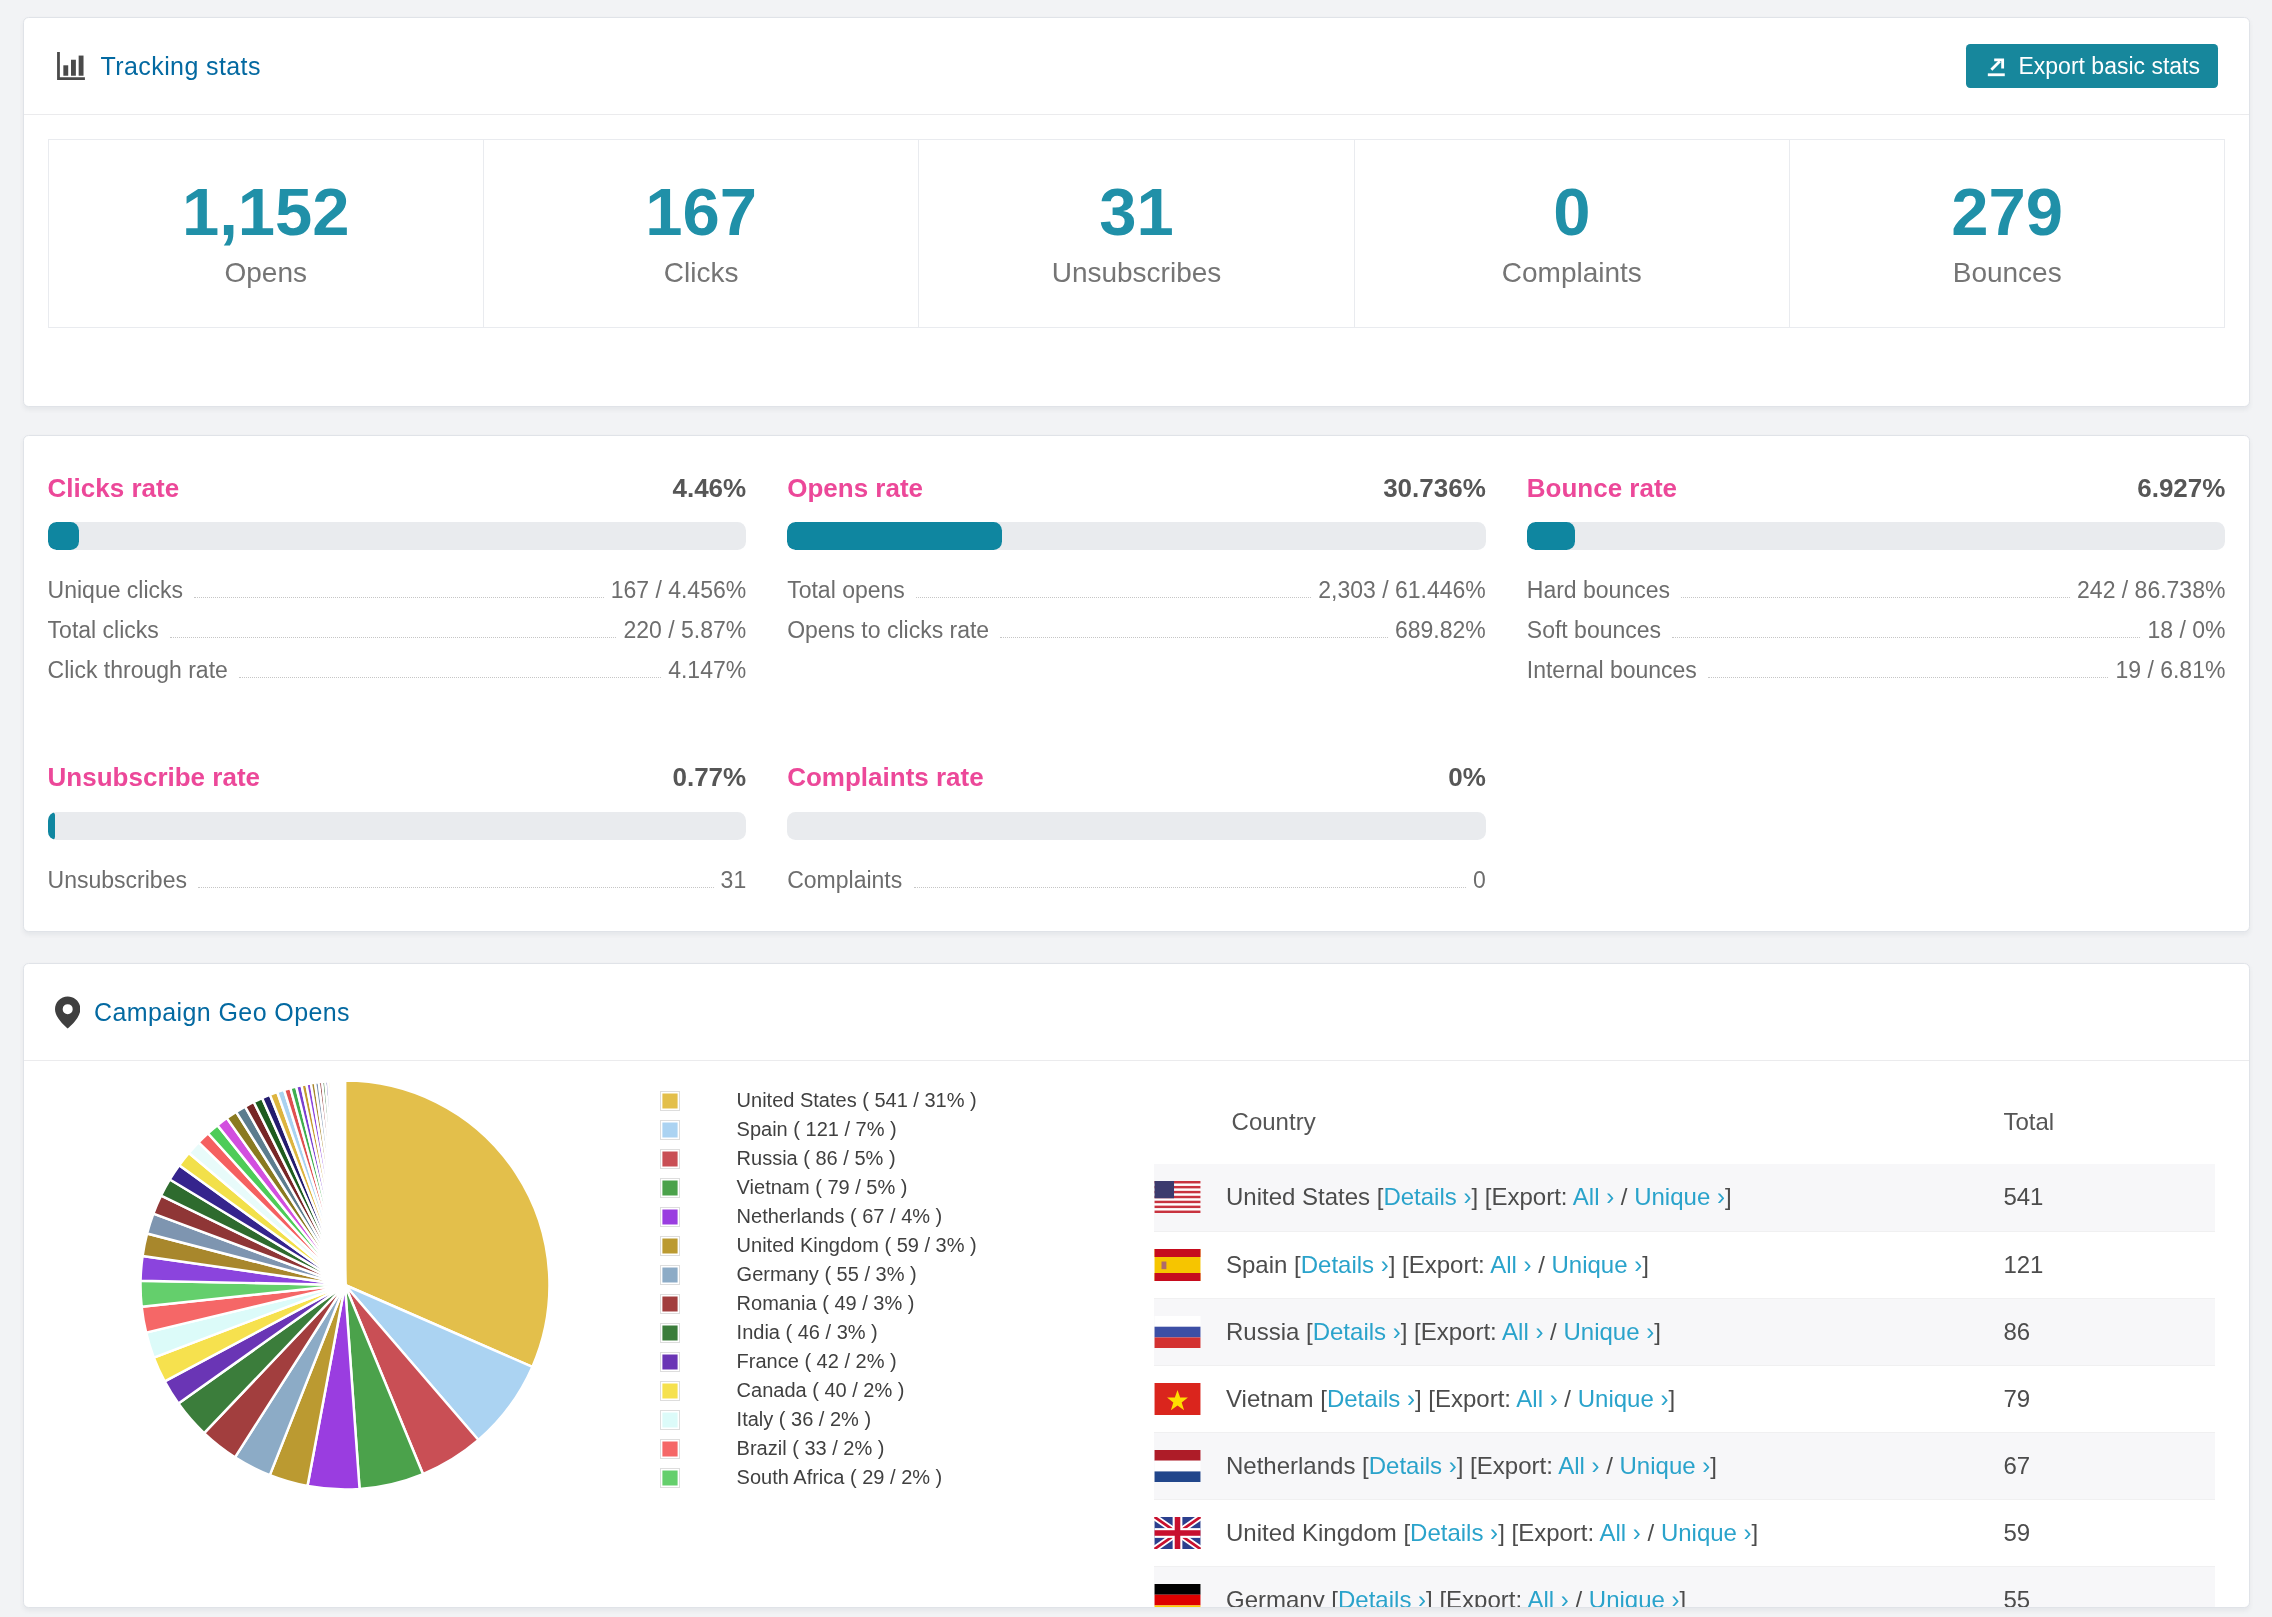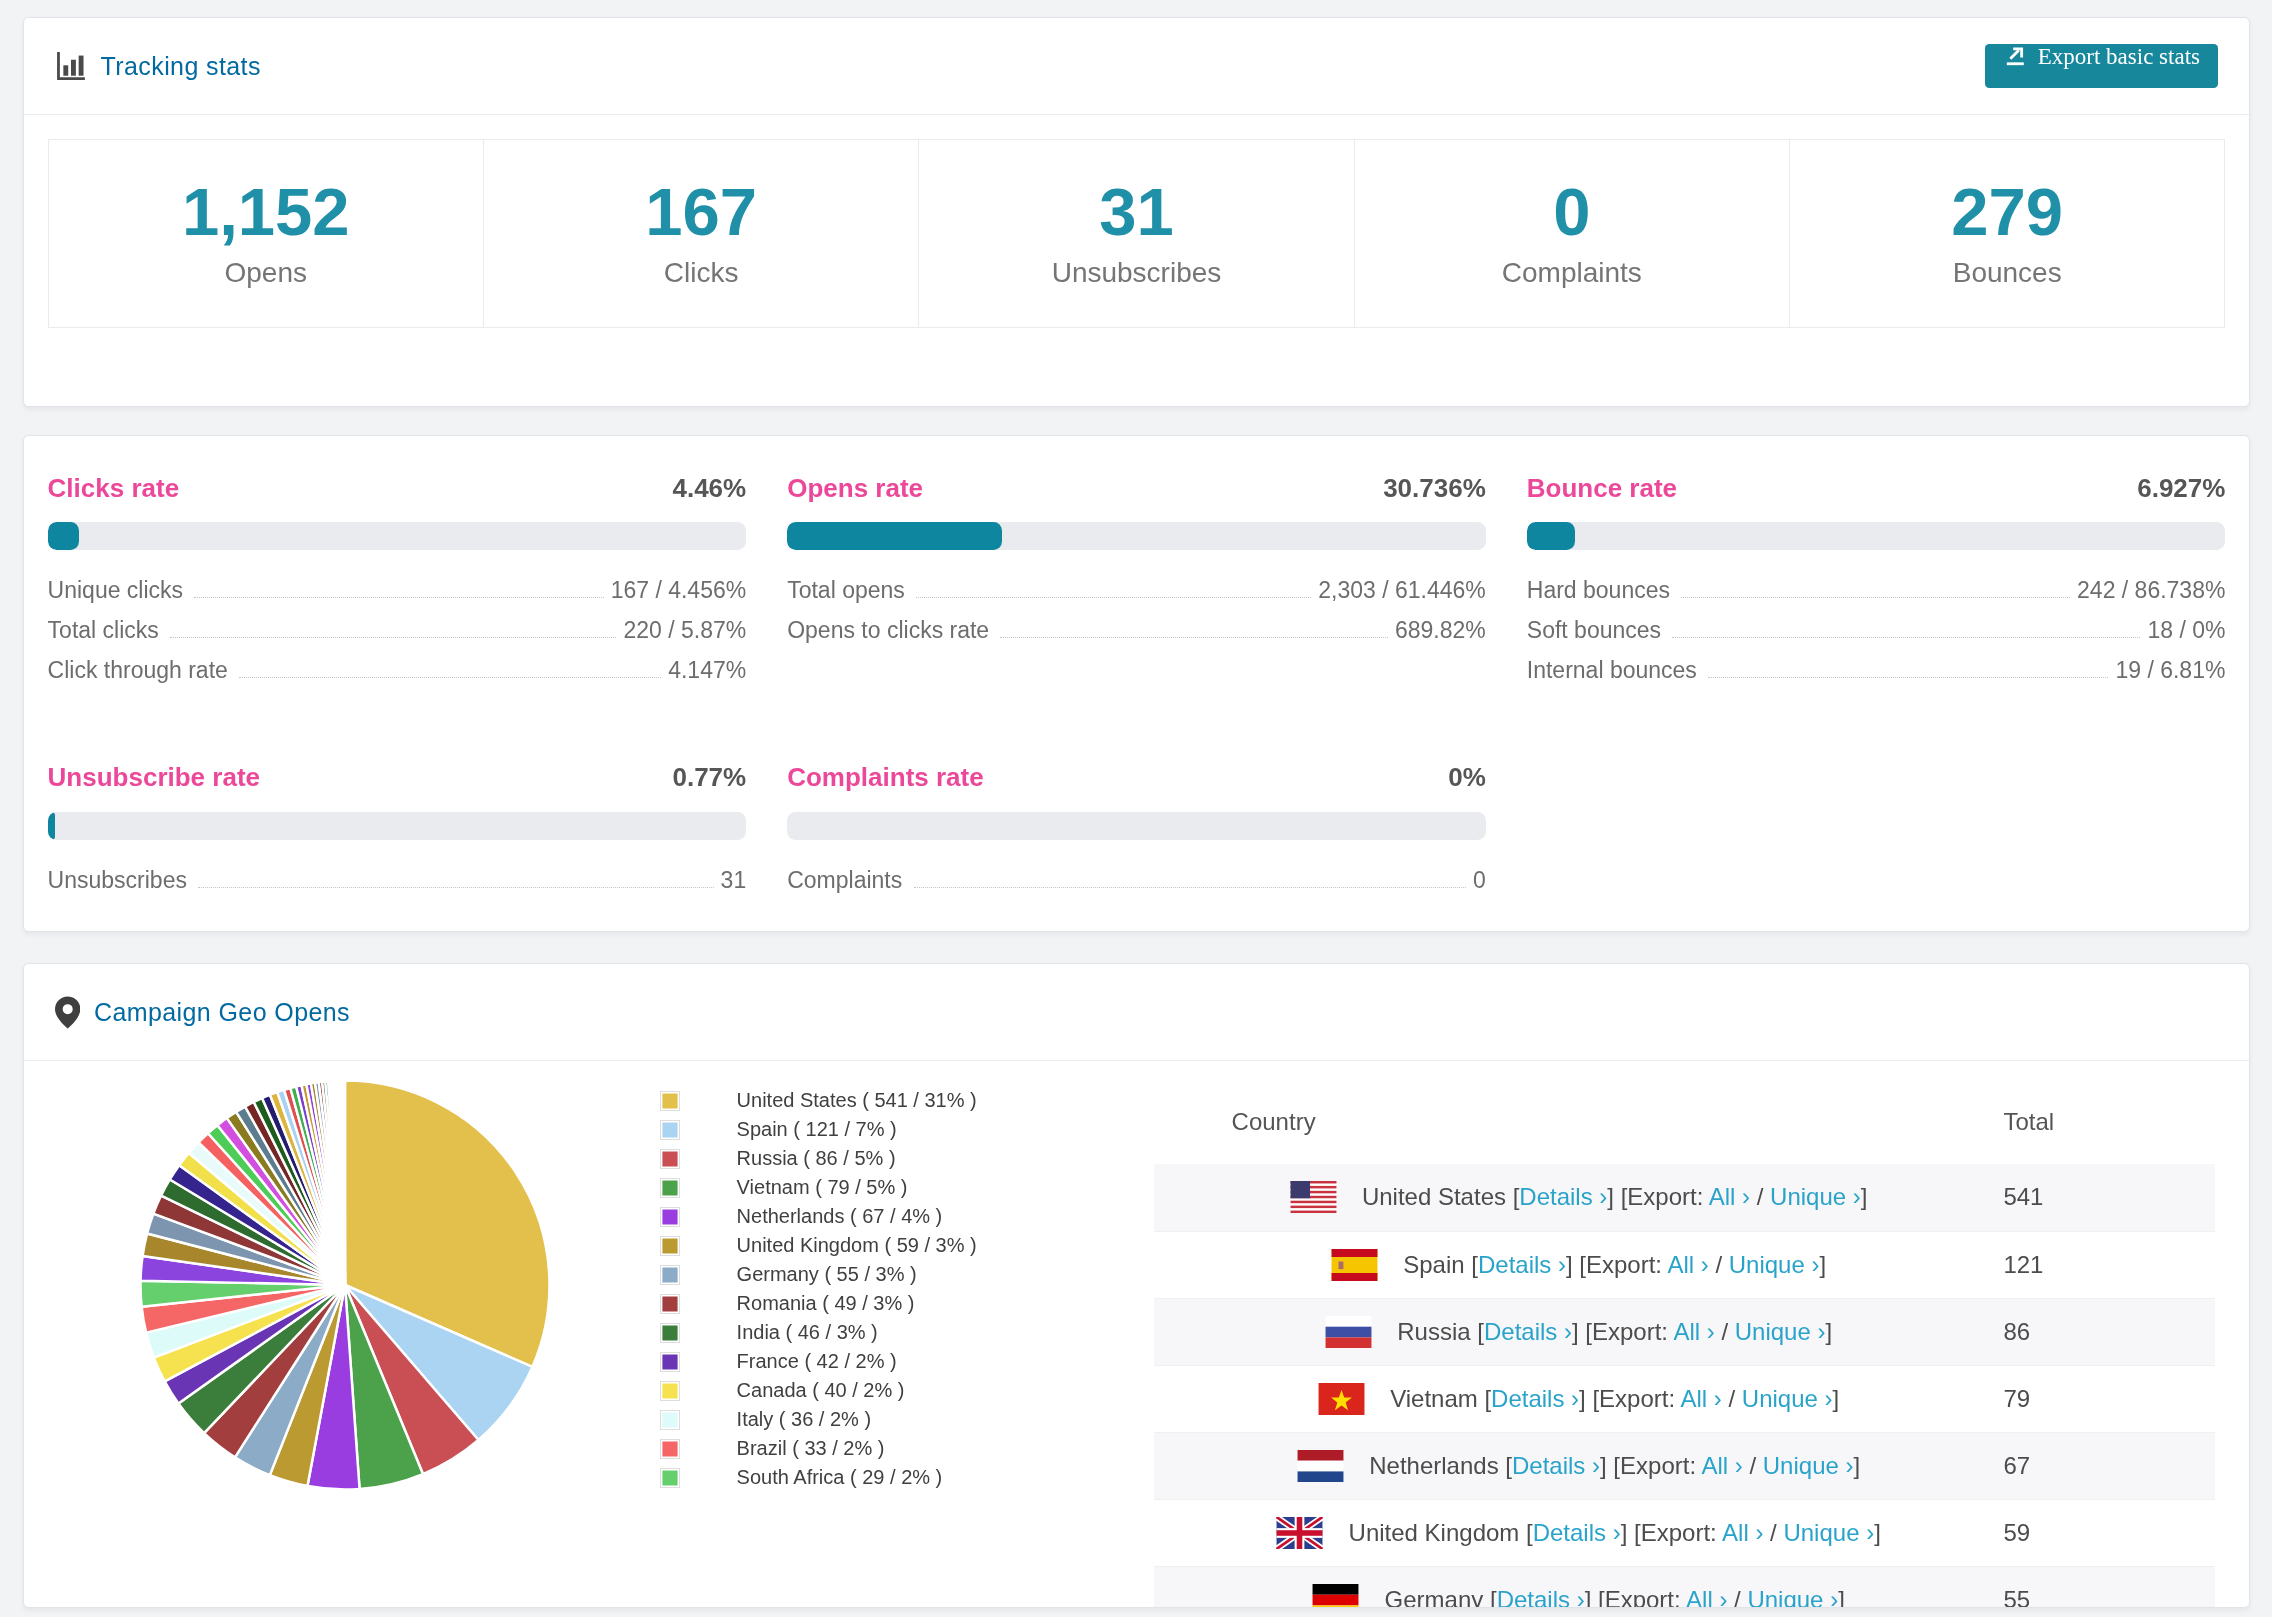--- a/index.html
+++ b/index.html
@@ -25,25 +25,25 @@
     padding:0 31px;
     border-bottom:1.4px solid #ebebed;
   }
   .card-head .head-icon { display:flex; align-items:center; margin-right:14px; }
   .card-head .head-title { font-size:25px; color:#0369a1; letter-spacing:0.4px; }
   .head-spacer { flex:1; }
 
   
   #card-tracking { margin-top:17px; height:390px; }
   .btn-export {
-    display:flex; gap:11.3px;
+    display:flex; align-items:center; gap:11.3px;
     background:#17879c; color:#fff;
     border:none; border-radius:4.2px;
     height:44px; padding:0 18.4px;
-    font-size:23px; font-family:Liberation Serif, serif;
+    font-size:23px; font-family:Liberation Sans, sans-serif;
     cursor:pointer;
   }
   .stats-row { display:flex; margin:24px 24px 0 24px; }
   .stat {
     flex:1; height:189px;
     border:0.7px solid #e9ebef;
     display:flex; flex-direction:column; align-items:center; justify-content:center;
   }
   .stat + .stat { border-left:0; }
   .stat-value { font-size:67px; font-weight:bold; color:#2090a8; line-height:1; }
@@ -90,21 +90,21 @@
   table.geo th {
     text-align:left; font-weight:normal;
     font-size:24px; color:#555;
     padding:47px 0 28px 78px;
   }
   table.geo th.col-total { padding-left:0; width:212px; }
   table.geo td { padding:0; height:67px; vertical-align:middle; font-size:24px; color:#4c4c4c; }
   table.geo tbody tr { border-bottom:0.7px solid #f0f0f1; }
   table.geo tbody tr:nth-child(odd) { background:#f7f7f9; }
   td.cell-country { padding-left:35px; }
-  .country-inner { display:flex; align-items:center;justify-content:center; }
+  .country-inner { display:flex; align-items:center; }
   .flag { width:47px; height:32px; flex:none; margin-right:25.4px; display:block; }
   .country-text { white-space:nowrap; }
   .tlink { color:#2aa3cb; text-decoration:none; cursor:pointer; }
   td.cell-total { color:#555; }
 </style>
 </head>
 <body>
 
 <div class="card" id="card-tracking">
   <div class="card-head">

